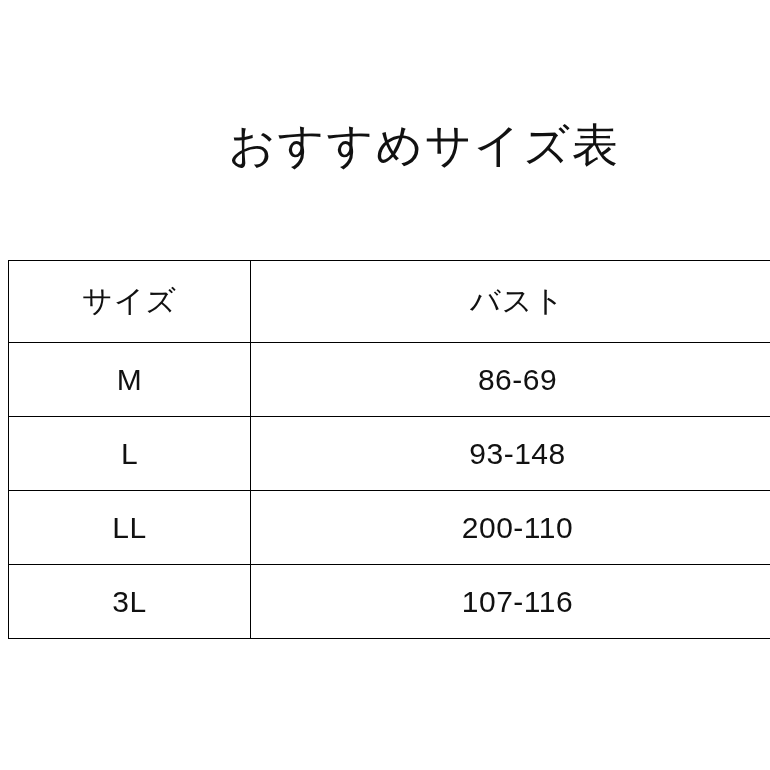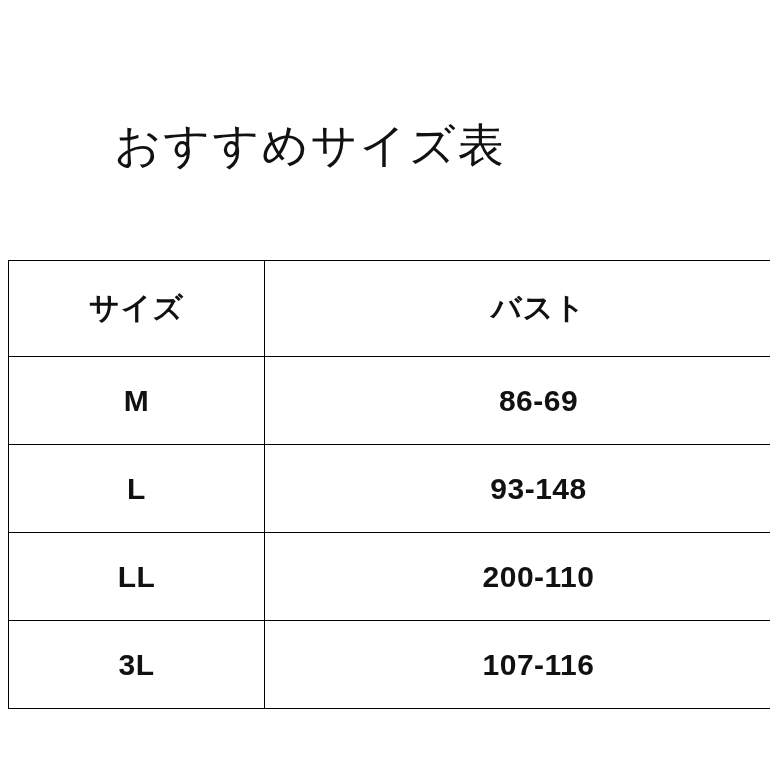--- a/index.html
+++ b/index.html
@@ -18,42 +18,42 @@
     position: relative;
     width: 770px;
     height: 770px;
     box-sizing: border-box;
   }
   .title {
     position: absolute;
     top: 118px;
     left: 0;
     width: 620px;
-    text-align: center;
+    text-align: right;
     font-size: 46px;
     font-weight: 400;
     letter-spacing: 2px;
     color: #111111;
     line-height: 1.2;
   }
   .size-table {
     position: absolute;
     top: 260px;
     left: 8px;
     width: 754px;
     border-collapse: collapse;
     table-layout: fixed;
   }
   .size-table th,
   .size-table td {
     border: 1px solid #000000;
     text-align: center;
-    font-weight: 700;
+    font-weight: 400;
     color: #111111;
-    padding: 12px;
+    padding: 5px;
   }
   .size-table th {
     height: 71px;
     font-size: 30px;
     letter-spacing: 1px;
   }
   .size-table td {
     height: 63px;
     font-size: 30px;
     letter-spacing: 0.5px;

